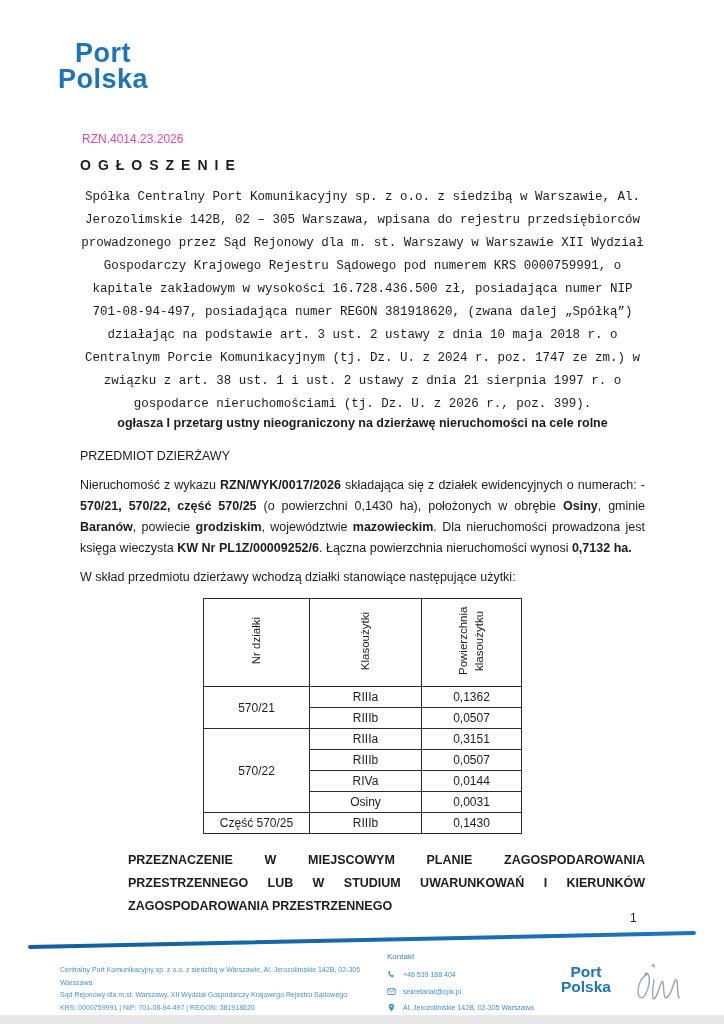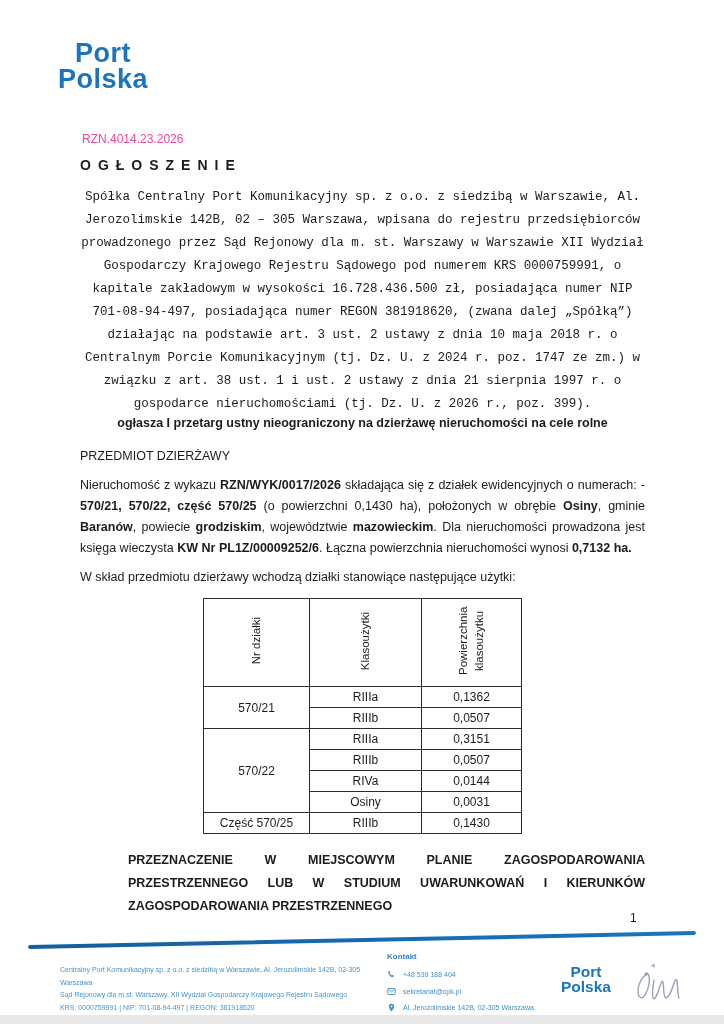--- a/index.html
+++ b/index.html
@@ -123,21 +123,21 @@
     background: linear-gradient(90deg, #135f9e, #1c75bc);
     border-radius: 2px;
     transform: rotate(-1.2deg);
   }
   .footer { position: absolute; top: 950px; left: 0; width: 724px; height: 74px; }
   .f-company {
     position: absolute; top: 14px; left: 60px; width: 312px;
     color: #4493cf; font-size: 7px; line-height: 12.5px;
   }
   .f-contact { position: absolute; top: 2px; left: 387px; width: 150px; color: #3f8fcc; }
-  .f-contact-heading { font-size: 8px; font-weight: 700; color: #2f86c8; margin-bottom: 9px; }
+  .f-contact-heading { font-size: 8px; font-weight: 400; color: #2f86c8; margin-bottom: 9px; }
   .f-row { display: flex; align-items: center; gap: 7px; font-size: 7px; margin-bottom: 7.5px; }
   .f-row svg { flex: 0 0 auto; }
   .f-logo {
     position: absolute; top: 14px; left: 556px; width: 60px;
     text-align: center; color: #1c75bc;
     font-weight: 800; font-size: 15.5px; line-height: 0.98;
   }
   .signature { position: absolute; top: 8px; left: 628px; }
 </style>
 </head>

